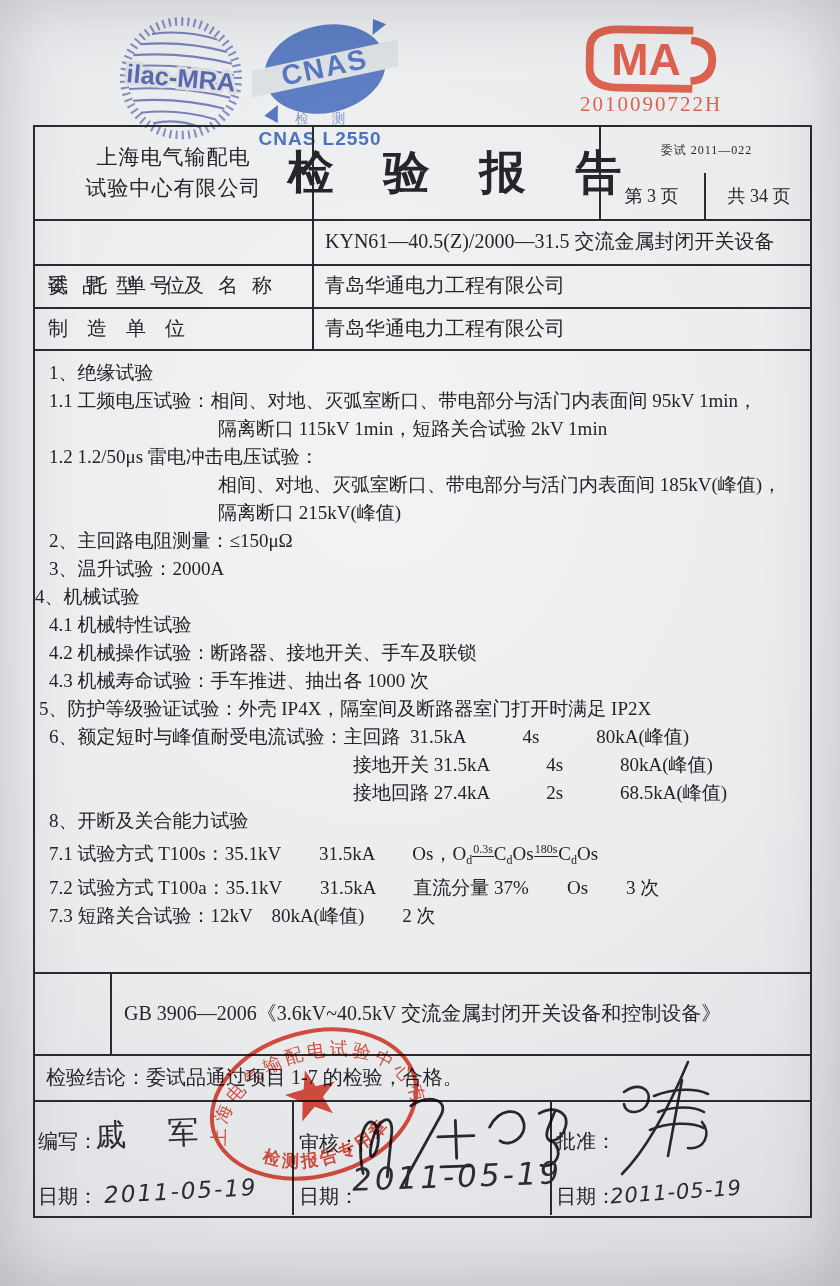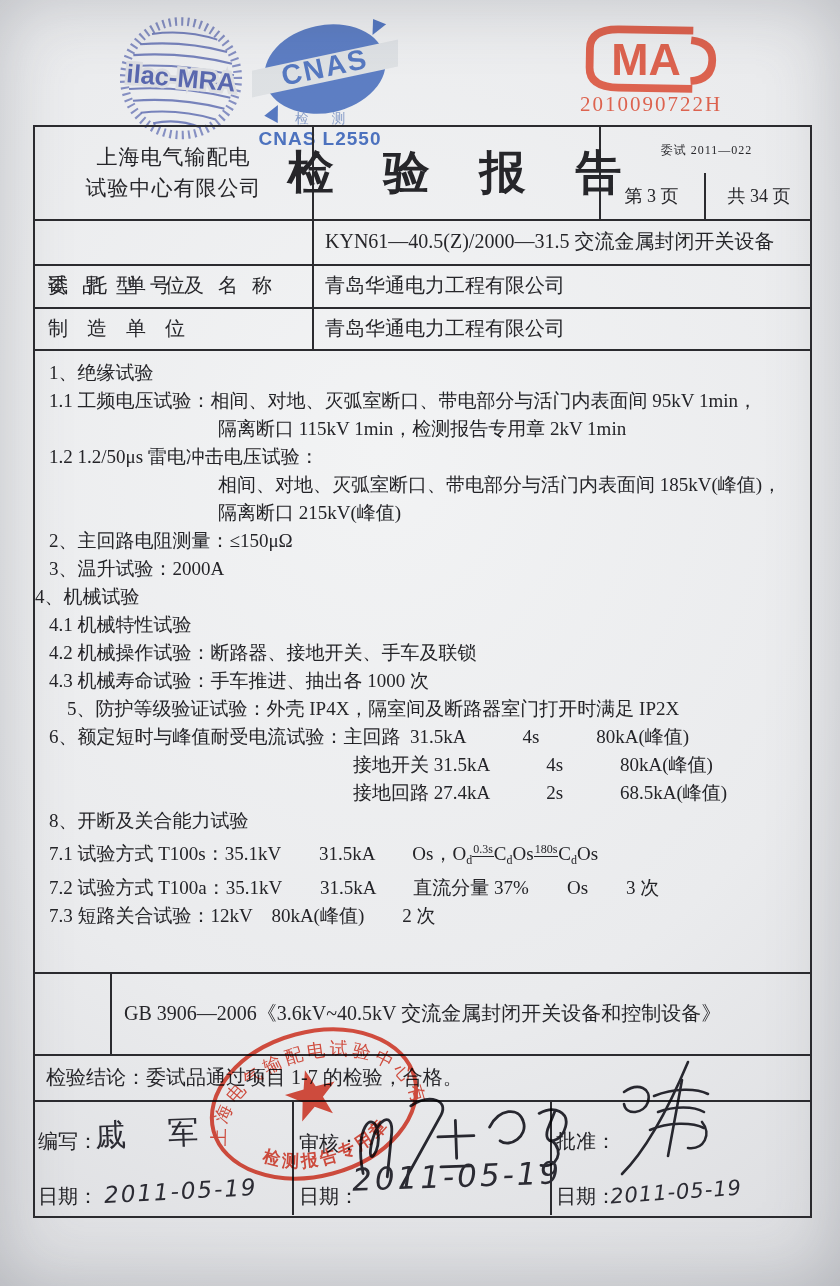--- a/index.html
+++ b/index.html
@@ -123,31 +123,31 @@
     <div class="cell ival" style="left:277px;top:92px;width:502px;height:45px">KYN61—40.5(Z)/2000—31.5 交流金属封闭开关设备</div>
     <div class="cell ilabel2" style="left:0;top:137px;width:277px;height:43px">委 托 单 位</div>
     <div class="cell ival" style="left:277px;top:137px;width:502px;height:43px">青岛华通电力工程有限公司</div>
     <div class="cell ilabel2" style="left:0;top:180px;width:277px;height:42px">制 造 单 位</div>
     <div class="cell ival" style="left:277px;top:180px;width:502px;height:42px">青岛华通电力工程有限公司</div>
 
     <div class="results-cell">
       <div class="results-lines">
           <div class="rline" style="padding-left: 14px;">1、绝缘试验</div>
           <div class="rline" style="padding-left: 14px;">1.1 工频电压试验：相间、对地、灭弧室断口、带电部分与活门内表面间 95kV 1min，</div>
-          <div class="rline" style="padding-left: 183px;">隔离断口 115kV 1min，检测报告专用章 2kV 1min</div>
+          <div class="rline" style="padding-left: 183px;">隔离断口 115kV 1min，短路关合试验 2kV 1min</div>
           <div class="rline" style="padding-left: 14px;">1.2 1.2/50μs 雷电冲击电压试验：</div>
           <div class="rline" style="padding-left: 183px;">相间、对地、灭弧室断口、带电部分与活门内表面间 185kV(峰值)，</div>
           <div class="rline" style="padding-left: 183px;">隔离断口 215kV(峰值)</div>
           <div class="rline" style="padding-left: 14px;">2、主回路电阻测量：≤150μΩ</div>
           <div class="rline" style="padding-left: 14px;">3、温升试验：2000A</div>
           <div class="rline" style="">4、机械试验</div>
           <div class="rline" style="padding-left: 14px;">4.1 机械特性试验</div>
           <div class="rline" style="padding-left: 14px;">4.2 机械操作试验：断路器、接地开关、手车及联锁</div>
           <div class="rline" style="padding-left: 14px;">4.3 机械寿命试验：手车推进、抽出各 1000 次</div>
-          <div class="rline" style="padding-left: 32px;">5、防护等级验证试验：外壳 IP4X，隔室间及断路器室门打开时满足 IP2X</div>
+          <div class="rline" style="padding-left: 4px;">5、防护等级验证试验：外壳 IP4X，隔室间及断路器室门打开时满足 IP2X</div>
           <div class="rline" style="padding-left: 14px;">6、额定短时与峰值耐受电流试验：主回路  31.5kA　　　4s　　　80kA(峰值)</div>
           <div class="rline" style="padding-left: 318px;">接地开关 31.5kA　　　4s　　　80kA(峰值)</div>
           <div class="rline" style="padding-left: 318px;">接地回路 27.4kA　　　2s　　　68.5kA(峰值)</div>
           <div class="rline" style="padding-left: 14px;">8、开断及关合能力试验</div>
           <div class="rline" style="padding-left: 14px;"><span>7.1 试验方式 T100s：35.1kV　　31.5kA　　Os，O</span><span class="sub">d</span><span class="sup">0.3s</span><span>C</span><span class="sub">d</span><span>Os</span><span class="sup">180s</span><span>C</span><span class="sub">d</span><span>Os</span></div>
           <div class="rline" style="padding-left: 14px;">7.2 试验方式 T100a：35.1kV　　31.5kA　　直流分量 37%　　Os　　3 次</div>
           <div class="rline" style="padding-left: 14px;">7.3 短路关合试验：12kV　80kA(峰值)　　2 次</div>
         </div>
     </div>
 

